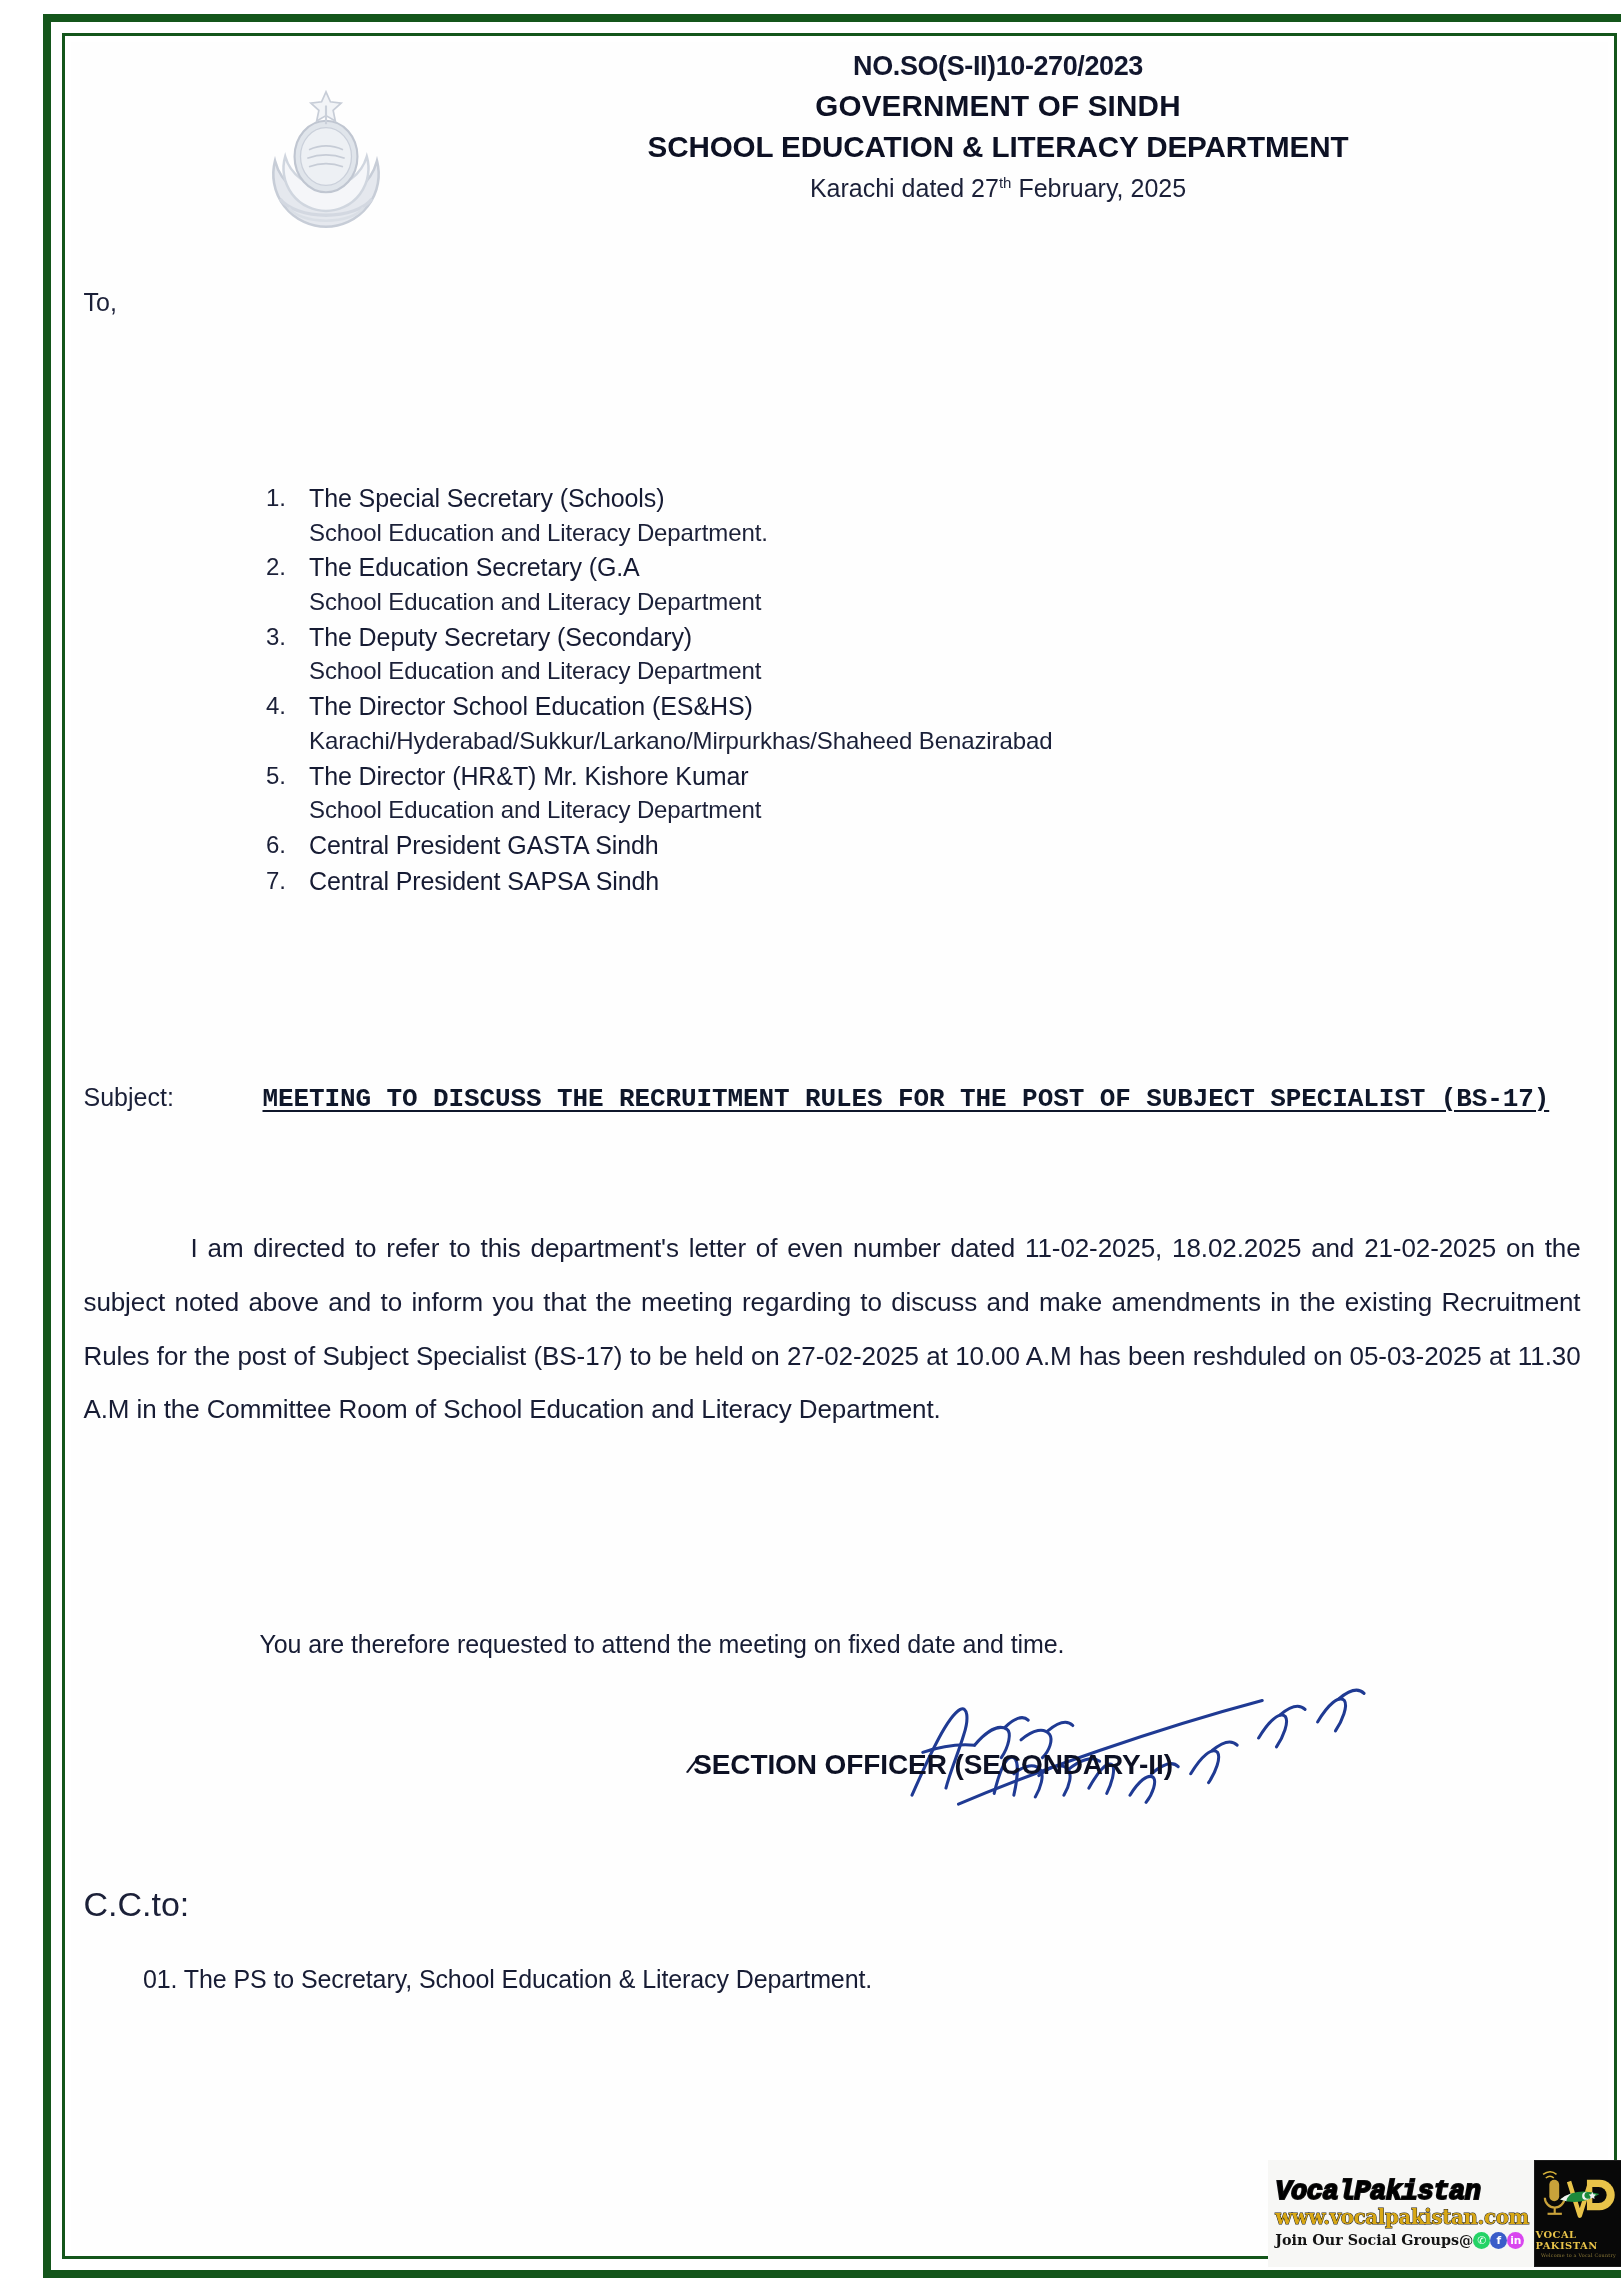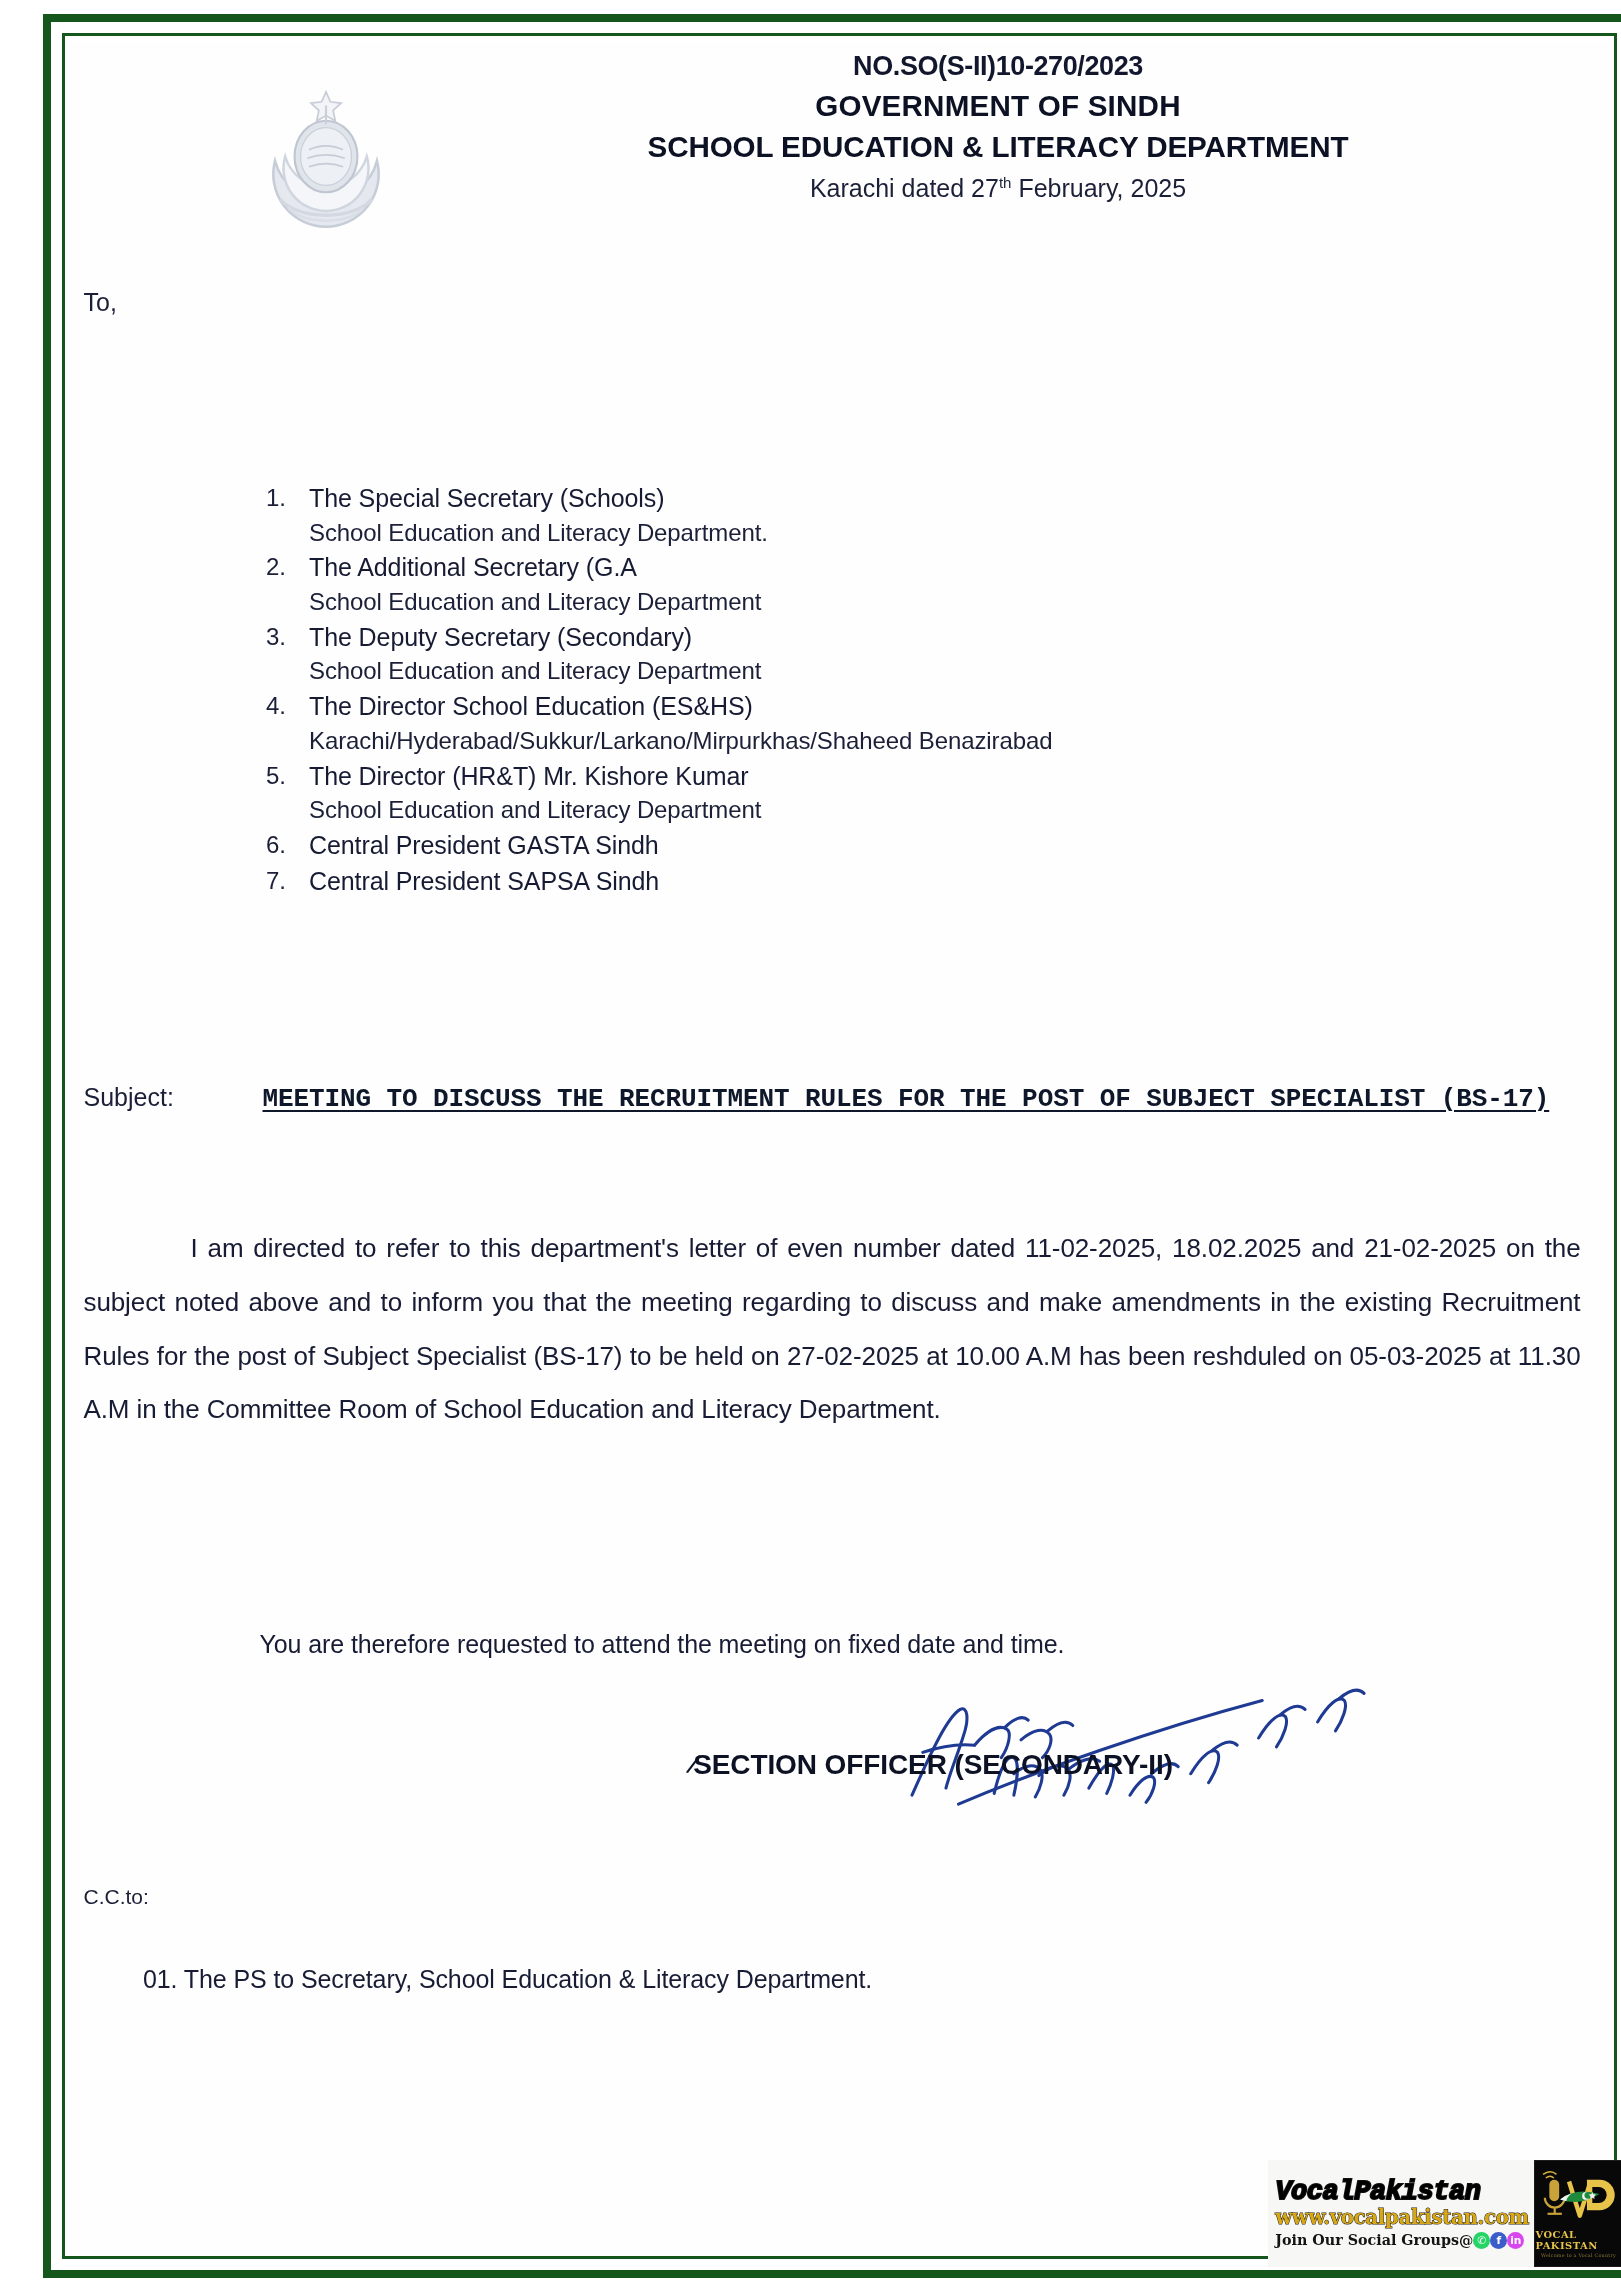--- a/index.html
+++ b/index.html
@@ -215,21 +215,21 @@
     display: inline-block;
     transform: rotate(22deg);
     font-weight: 400;
     margin-right: -3.6px;
   }
 
   
   .cc-label {
     position: absolute;
     left: 12.5px; top: 1843px;
-    font-size: 21px;
+    font-size: 34px;
     font-weight: 500;
     color: #1b2038;
   }
   .cc-item {
     position: absolute;
     left: 72px; top: 1923px;
     font-size: 25px;
     font-weight: 500;
     color: #171c34;
     letter-spacing: -0.1px;
@@ -373,21 +373,21 @@
       <div class="rcpt">
         <div class="rcpt-num">1.</div>
         <div class="rcpt-body">
           <div class="rcpt-l1">The Special Secretary (Schools)</div>
           <div class="rcpt-l2">School Education and Literacy Department.</div>
         </div>
       </div>
       <div class="rcpt">
         <div class="rcpt-num">2.</div>
         <div class="rcpt-body">
-          <div class="rcpt-l1">The Additional Secretary (G.A</div>
+          <div class="rcpt-l1">The Education Secretary (G.A</div>
           <div class="rcpt-l2">School Education and Literacy Department</div>
         </div>
       </div>
       <div class="rcpt">
         <div class="rcpt-num">3.</div>
         <div class="rcpt-body">
           <div class="rcpt-l1">The Deputy Secretary (Secondary)</div>
           <div class="rcpt-l2">School Education and Literacy Department</div>
         </div>
       </div>

